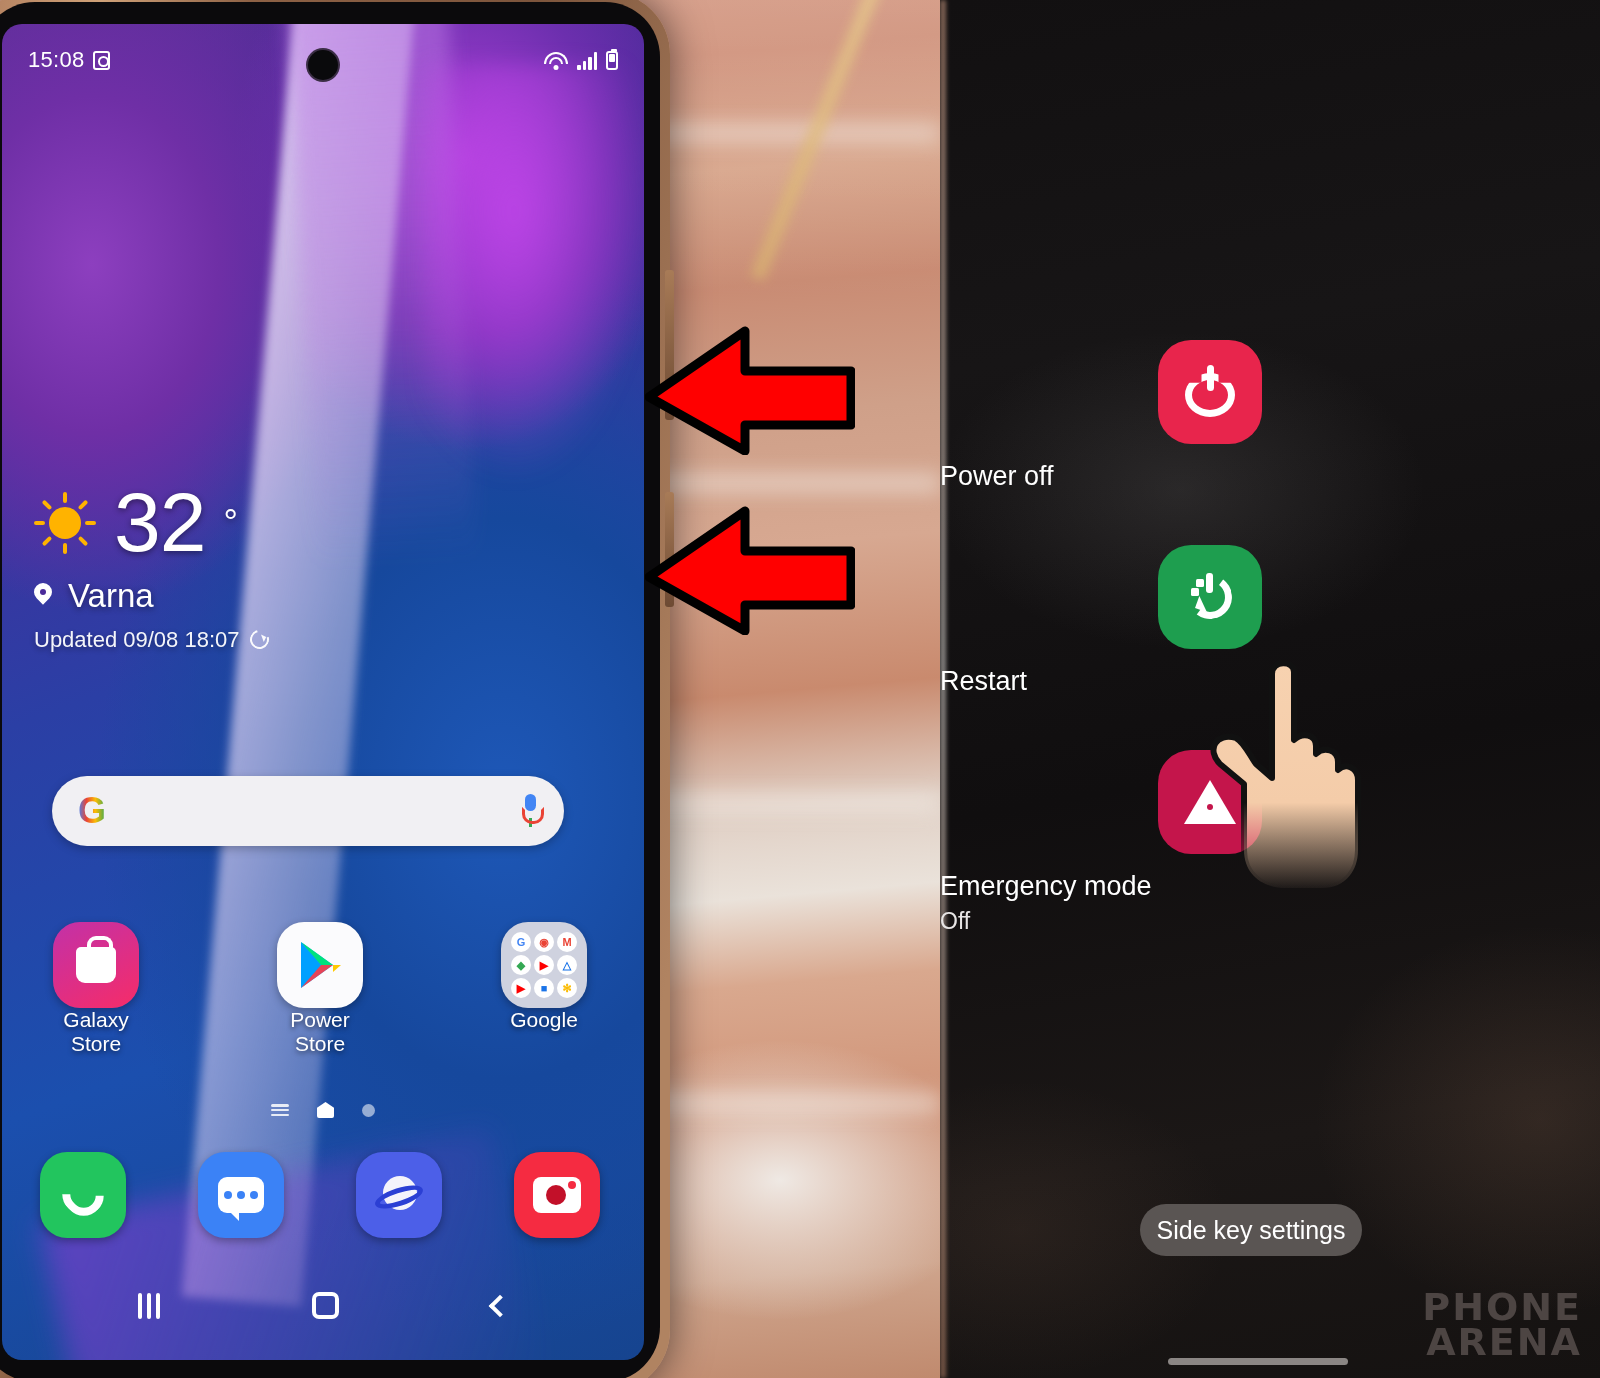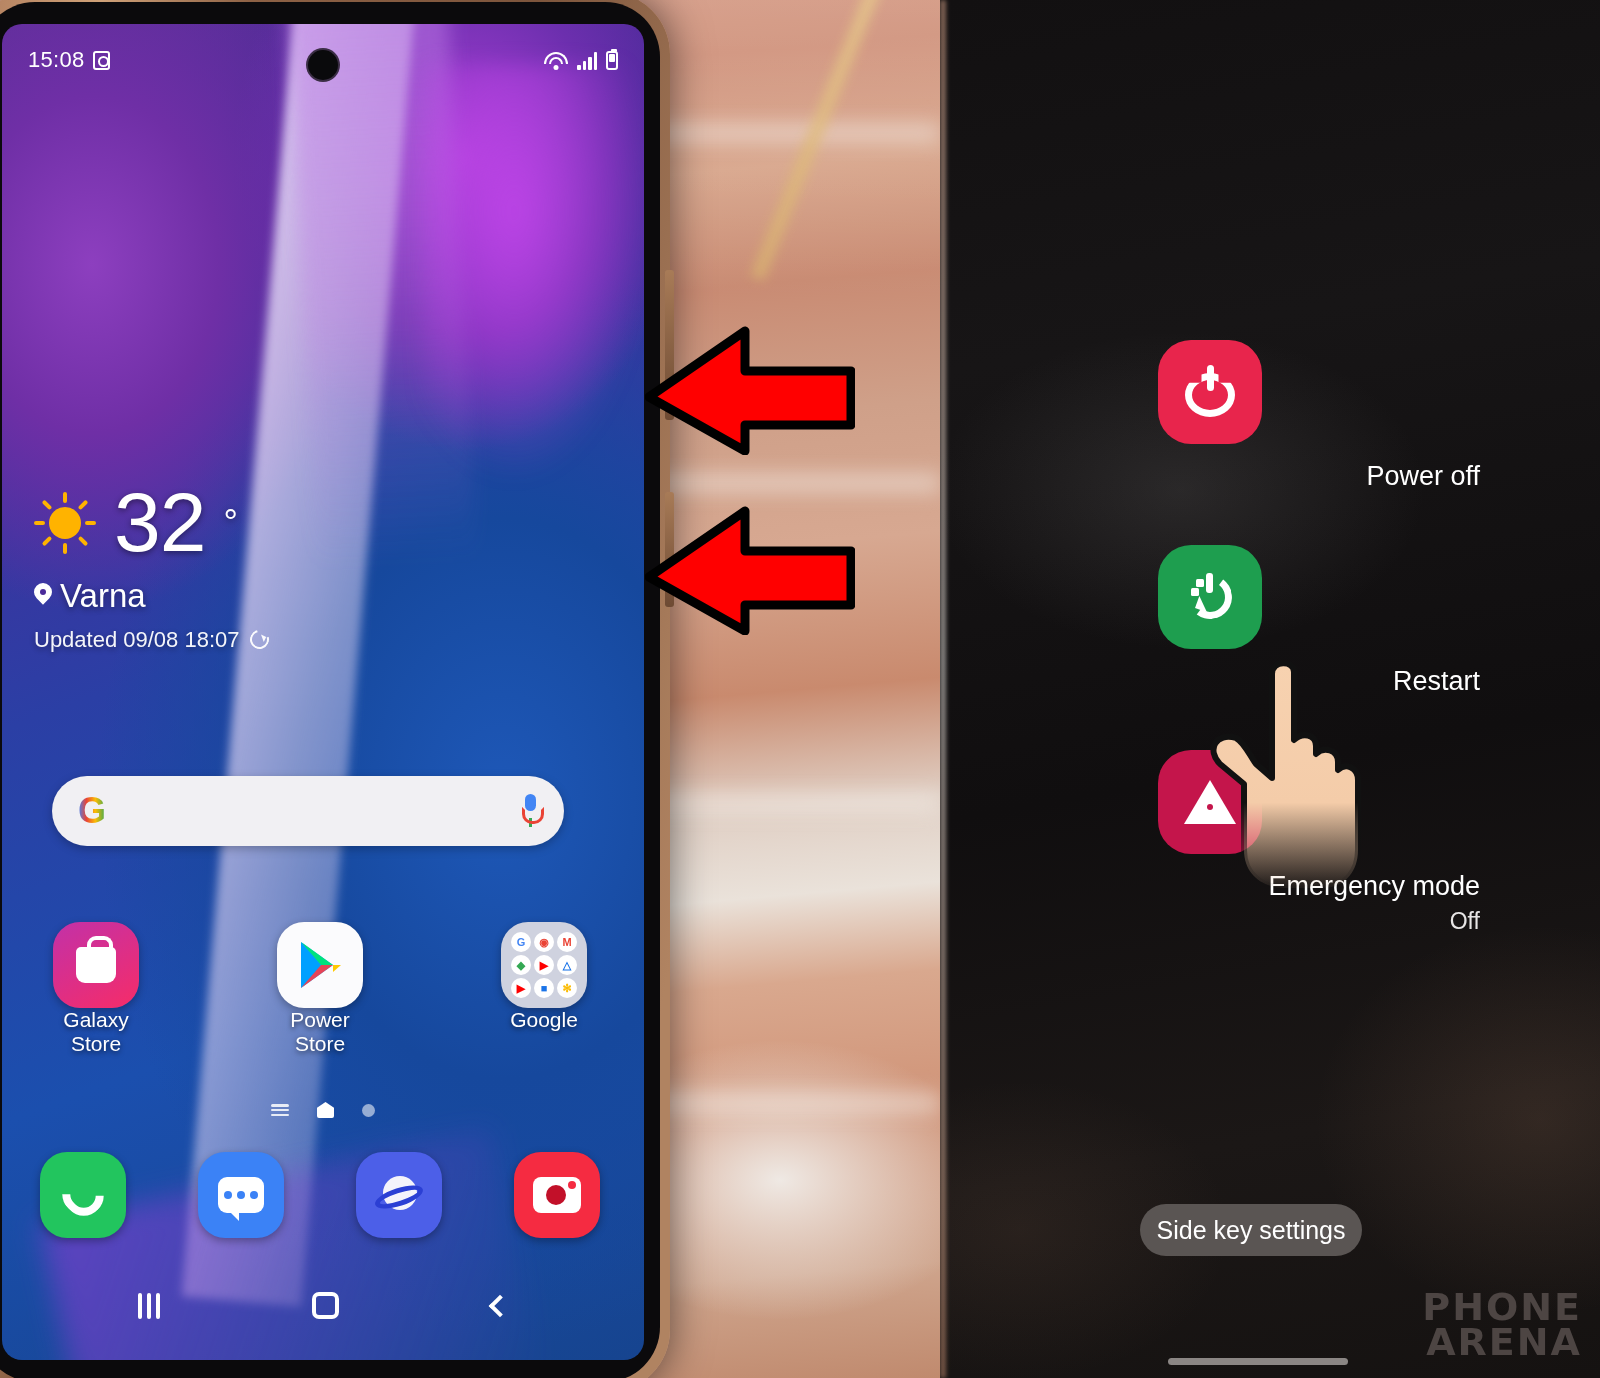--- a/index.html
+++ b/index.html
@@ -100,21 +100,21 @@
   .weather { position:absolute; left:32px; top:461px; color:#fff;
              text-shadow:0 2px 6px rgba(0,0,0,.45); }
   .w-top { display:flex; align-items:center; gap:18px; }
   .sun { width:62px; height:62px; position:relative; }
   .sun .core { position:absolute; left:15px; top:15px; width:32px; height:32px;
                border-radius:50%; background:#FFB300; }
   .sun .ray { position:absolute; left:29px; top:0; width:4px; height:11px;
               background:#FFB300; border-radius:2px; transform-origin:2px 31px; }
   .w-temp { font-size:84px; font-weight:300; line-height:.9; letter-spacing:-1px; }
   .w-deg { font-size:36px; vertical-align:super; font-weight:300; }
-  .w-city { display:flex; align-items:center; gap:8px; margin-top:16px; font-size:33px; font-weight:400; }
+  .w-city { display:flex; align-items:center; gap:16px; margin-top:16px; font-size:33px; font-weight:400; }
   .pin { width:18px; height:26px; position:relative; }
   .pin::before{content:""; position:absolute; left:0; top:0; width:18px; height:18px;
                border-radius:50% 50% 50% 0; transform:rotate(-45deg); background:#fff;}
   .pin::after{content:""; position:absolute; left:6px; top:6px; width:6px; height:6px;
               border-radius:50%; background:#4a2a9a;}
   .w-upd { display:flex; align-items:center; gap:10px; margin-top:12px; font-size:22px; opacity:.95; }
   .refresh { width:19px; height:19px; border:2.4px solid #fff; border-radius:50%;
              border-top-color:transparent; transform:rotate(30deg); position:relative; }
   .refresh::after{content:""; position:absolute; right:-1px; top:-2px; border:4px solid transparent;
                   border-bottom-color:#fff; transform:rotate(40deg);}
@@ -215,21 +215,21 @@
     position:absolute; left:940px; top:0; width:660px; height:1378px; overflow:hidden;
     background:
       radial-gradient(ellipse 340px 220px at 240px 490px, rgba(120,118,118,.22) 0%, rgba(0,0,0,0) 72%),
       radial-gradient(ellipse 300px 260px at 600px 1120px, rgba(150,110,86,.20) 0%, rgba(0,0,0,0) 75%),
       radial-gradient(ellipse 280px 200px at 80px 1230px, rgba(150,110,86,.12) 0%, rgba(0,0,0,0) 75%),
       linear-gradient(170deg,#121011 0%, #171516 25%, #100e0f 55%, #1b1716 80%, #151211 100%);
   }
   .rp-edge { position:absolute; left:0; top:0; width:6px; height:1378px;
              background:linear-gradient(180deg,#d9a489,#e6e2dd 48%,#c08a6e); filter:blur(2px); opacity:.55; }
 
-  .menu-item { position:absolute; width:540px; text-align:right; }
+  .menu-item { position:absolute; width:540px; text-align:left; }
   .mi-ico { width:104px; height:104px; margin:0 auto; border-radius:33px;
             display:flex; align-items:center; justify-content:center; }
   .mi-lbl { margin-top:17px; color:#fff; font-size:27px; }
   .mi-sub { margin-top:6px; color:#e7e5e5; font-size:23px; }
 
   .ic-poweroff { background:#E8254C; }
   .pwr { width:50px; height:50px; position:relative; }
   .pwr .ringc { position:absolute; left:0; top:6px; width:50px; height:44px;
                 border:7px solid #fff; border-radius:50%; clip-path:polygon(0 22%,33% 22%,33% 0,67% 0,67% 22%,100% 22%,100% 100%,0 100%); }
   .pwr .bar { position:absolute; left:21.5px; top:-2px; width:7px; height:26px;

